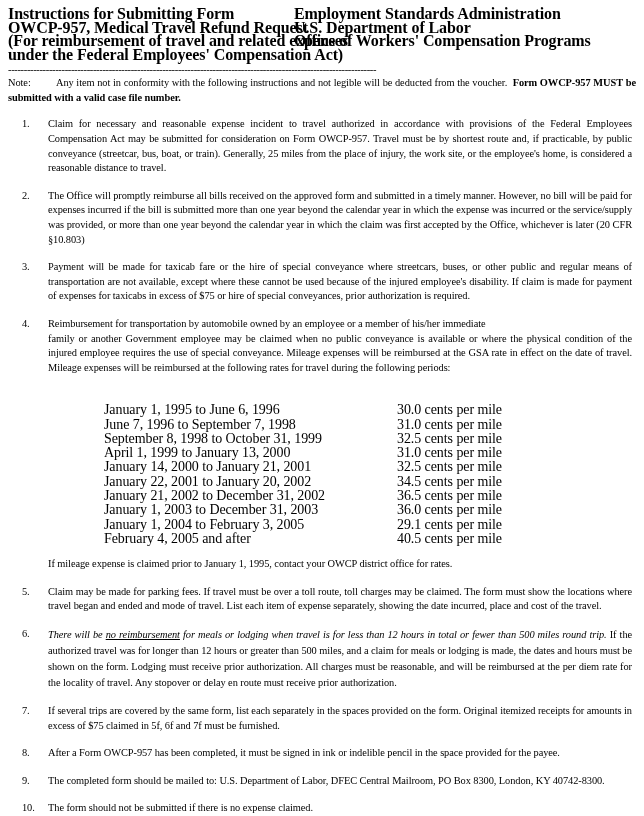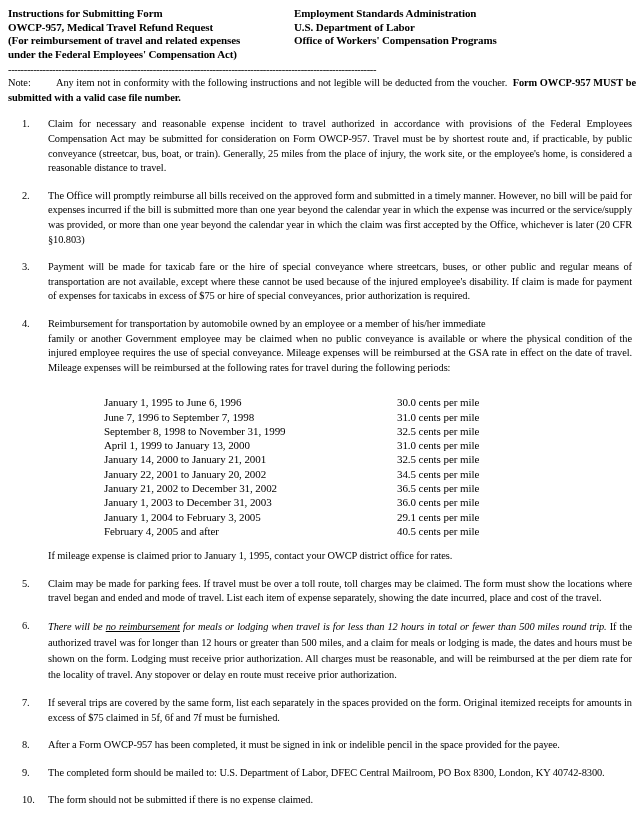--- a/index.html
+++ b/index.html
@@ -22,21 +22,21 @@
     box-sizing: border-box;
     padding: 7px 8px 0 8px;
   }
 
   
   .header {
     display: flex;
     flex-direction: row;
     align-items: flex-start;
     font-weight: bold;
-    font-size: 11px;
+    font-size: 16px;
     line-height: 13.6px;
     letter-spacing: -0.1px;
   }
   .header-col-left {
     width: 286px;
     flex: 0 0 286px;
   }
   .header-col-right {
     flex: 1 1 auto;
   }
@@ -101,25 +101,25 @@
     text-align: justify;
     padding-right: 4px;
   }
   .item-body.nojust { text-align: left; }
 
   
   .item-body .line-plain { text-align: left; }
 
   
   .rate-table {
-    margin-top: 20px;
+    margin-top: 28px;
     margin-bottom: 11px;
     margin-left: 56px;
     border-collapse: collapse;
-    font-size: 11px;
+    font-size: 14px;
     line-height: 14.3px;
     letter-spacing: -0.08px;
   }
   .rate-table td {
     padding: 0;
     vertical-align: top;
     white-space: nowrap;
   }
   .rate-table td.period {
     width: 293px;
@@ -189,21 +189,21 @@
           <tbody>
             <tr>
               <td class="period">January 1, 1995 to June 6, 1996</td>
               <td class="rate">30.0 cents per mile</td>
             </tr>
             <tr>
               <td class="period">June 7, 1996 to September 7, 1998</td>
               <td class="rate">31.0 cents per mile</td>
             </tr>
             <tr>
-              <td class="period">September 8, 1998 to November 31, 1999</td>
+              <td class="period">September 8, 1998 to October 31, 1999</td>
               <td class="rate">32.5 cents per mile</td>
             </tr>
             <tr>
               <td class="period">April 1, 1999 to January 13, 2000</td>
               <td class="rate">31.0 cents per mile</td>
             </tr>
             <tr>
               <td class="period">January 14, 2000 to January 21, 2001</td>
               <td class="rate">32.5 cents per mile</td>
             </tr>

